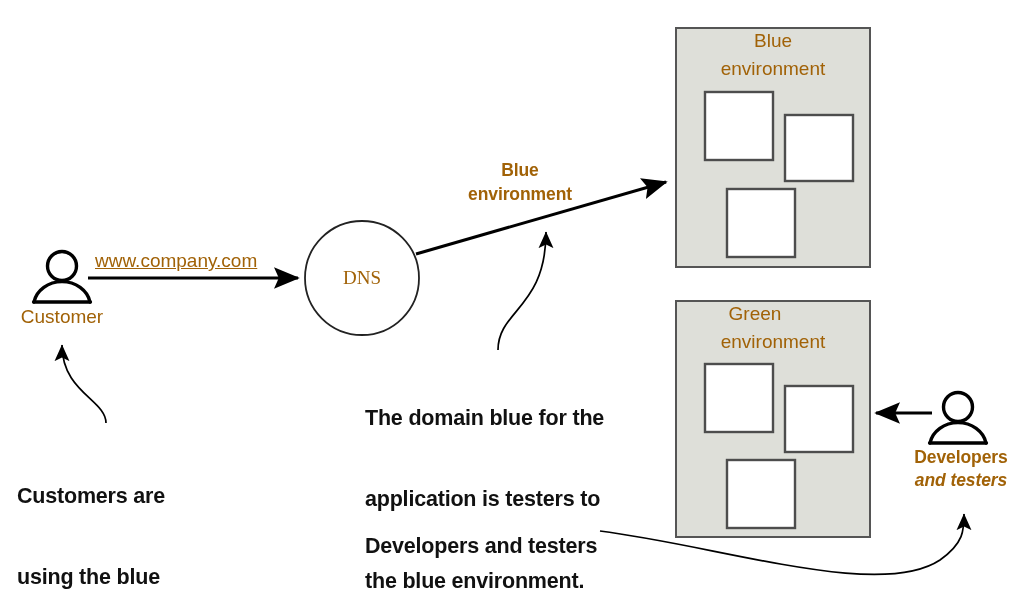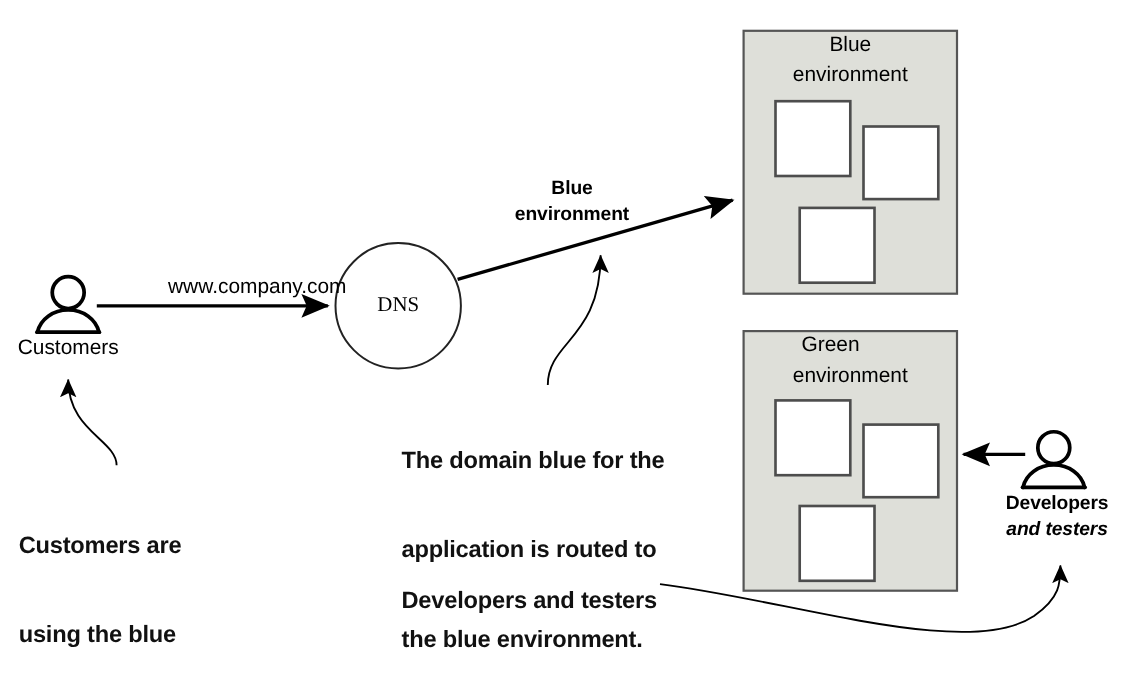--- a/index.html
+++ b/index.html
@@ -20,21 +20,21 @@
   svg.layer {
     position: absolute;
     left: 0;
     top: 0;
     width: 1036px;
     height: 612px;
   }
   .lbl {
     position: absolute;
     white-space: pre;
-    color: #000000;
+    color: #a16207;
     line-height: 1.18;
   }
   
   .node-label {
     font-family: "Liberation Sans", sans-serif;
     font-weight: 400;
     font-size: 19px;
     text-align: center;
   }
   
@@ -52,21 +52,22 @@
     font-size: 21.5px;
     line-height: 1.27;
     letter-spacing: -0.2px;
     color: #111111;
     text-align: left;
   }
   .url-label {
     font-family: "Liberation Sans", sans-serif;
     font-weight: 400;
     font-size: 19px;
-    text-align: right;
+    text-align: left;
+    text-decoration: underline;
   }
 </style>
 </head>
 <body>
 
 <div id="canvas">
 
   <svg class="layer" viewBox="0 0 1036 612">
     <defs>
       <marker id="arrowhead" markerWidth="9" markerHeight="9" refX="8" refY="4" orient="auto" markerUnits="strokeWidth">
@@ -111,21 +112,21 @@
 
     <line x1="932" y1="413" x2="876" y2="413" stroke="#000000" stroke-width="3" marker-end="url(#arrowhead)"></line>
 
     <path d="M106,423 C106,400 62,392 62,345" fill="none" stroke="#000000" stroke-width="1.7" marker-end="url(#arrowheadThin)"></path>
 
     <path d="M498,350 C498,310 546,308 546,232" fill="none" stroke="#000000" stroke-width="1.7" marker-end="url(#arrowheadThin)"></path>
 
     <path d="M600,531 C720,546 880,600 940,560 C964,543 964,530 964,514" fill="none" stroke="#000000" stroke-width="1.7" marker-end="url(#arrowheadThin)"></path>
   </svg>
 
-  <div class="lbl node-label" style="left:2px; top:306px; width:120px;">Customers</div>
+  <div class="lbl node-label" style="left:2px; top:306px; width:120px;">Customer</div>
 
   <div class="lbl url-label" style="left:95px; top:250px; width:220px;">www.company.com</div>
 
   <div class="lbl node-label" style="left:302px; top:267px; width:120px;font-family:Liberation Serif, serif;">DNS</div>
 
   <div class="lbl bold-label" style="left:440px; top:160px; width:160px;">Blue</div>
   <div class="lbl bold-label" style="left:430px; top:184px; width:180px;">environment</div>
 
   <div class="lbl node-label" style="left:676px; top:30px; width:194px;">Blue</div>
   <div class="lbl node-label" style="left:676px; top:58px; width:194px;">environment</div>
@@ -137,21 +138,21 @@
   <div class="lbl bold-label" style="left:888px; top:470px; width:146px;font-style:italic;">and testers</div>
 
   <div class="lbl callout" style="left:17px; top:428px; width:210px;">
     <div>Customers are</div>
     <div>using the blue</div>
     
   </div>
 
   <div class="lbl callout" style="left:365px; top:350px; width:300px;">
     <div>The domain blue for the</div>
-    <div>application is routed to</div>
+    <div>application is testers to</div>
     <div>the blue environment.</div>
   </div>
 
   <div class="lbl callout" style="left:365px; top:478px; width:300px;">
     <div>Developers and testers</div>
     
     
   </div>
 
 </div>

